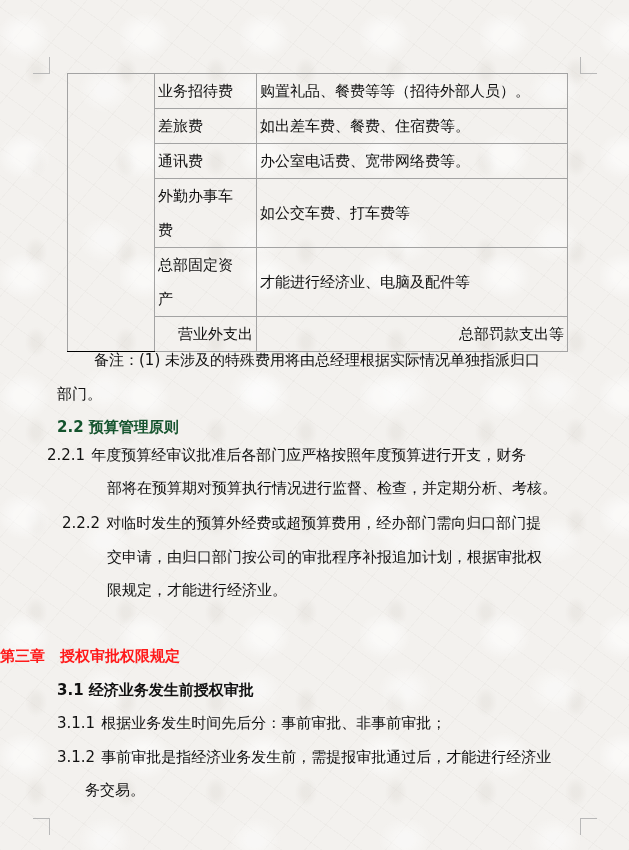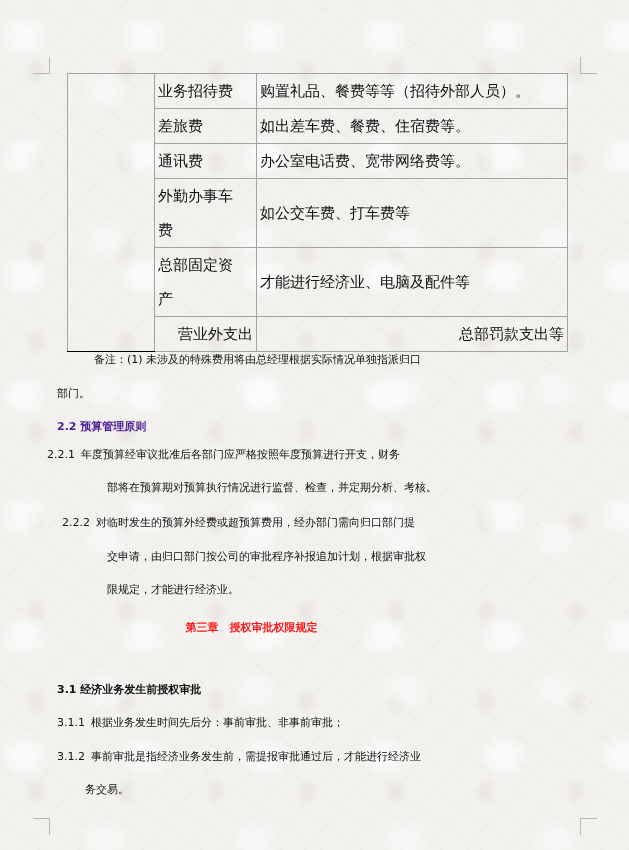--- a/index.html
+++ b/index.html
@@ -58,26 +58,26 @@
   table.expense td.cat.two { line-height: 34px; }
   table.expense tr.r1 td { height: 34px; }
   table.expense tr.r2 td { height: 32px; }
   table.expense tr.r3 td { height: 32px; }
   table.expense tr.r4 td { height: 66px; }
   table.expense tr.r5 td { height: 66px; }
   table.expense tr.r6 td { height: 30px; text-align: right; }
 
   .para {
     position: absolute;
-    font-size: 11px;
+    font-size: 15px;
     line-height: 34px;
     white-space: nowrap;
   }
   .heading-blue {
-    color: #4c1d95;
+    color: #14532d;
     font-weight: bold;
   }
   .heading-red {
     color: #ff1a1a;
     font-weight: bold;
   }
   .heading-black {
     font-weight: bold;
   }
   .num { margin-right: 6px; }
@@ -135,21 +135,21 @@
   <span class="num">2.2.1</span><span>年度预算经审议批准后各部门应严格按照年度预算进行开支，财务</span>
 </div>
 <div class="para" style="left:107px; top:471px;">部将在预算期对预算执行情况进行监督、检查，并定期分析、考核。</div>
 
 <div class="para" style="left:62px; top:506px;">
   <span class="num">2.2.2</span><span>对临时发生的预算外经费或超预算费用，经办部门需向归口部门提</span>
 </div>
 <div class="para" style="left:107px; top:540px;">交申请，由归口部门按公司的审批程序补报追加计划，根据审批权</div>
 <div class="para" style="left:107px; top:573px;">限规定，才能进行经济业。</div>
 
-<div class="para heading-red" style="left:0; width:503px; text-align:center; top:611px; white-space:pre;">第三章　授权审批权限规定</div>
+<div class="para heading-red" style="left:0; width:503px; top:639px; white-space:pre;">第三章　授权审批权限规定</div>
 
 <div class="para heading-black" style="left:57px; top:673px;">3.1 经济业务发生前授权审批</div>
 
 <div class="para" style="left:57px; top:706px;">
   <span class="num">3.1.1</span><span>根据业务发生时间先后分：事前审批、非事前审批；</span>
 </div>
 
 <div class="para" style="left:57px; top:740px;">
   <span class="num">3.1.2</span><span>事前审批是指经济业务发生前，需提报审批通过后，才能进行经济业</span>
 </div>

